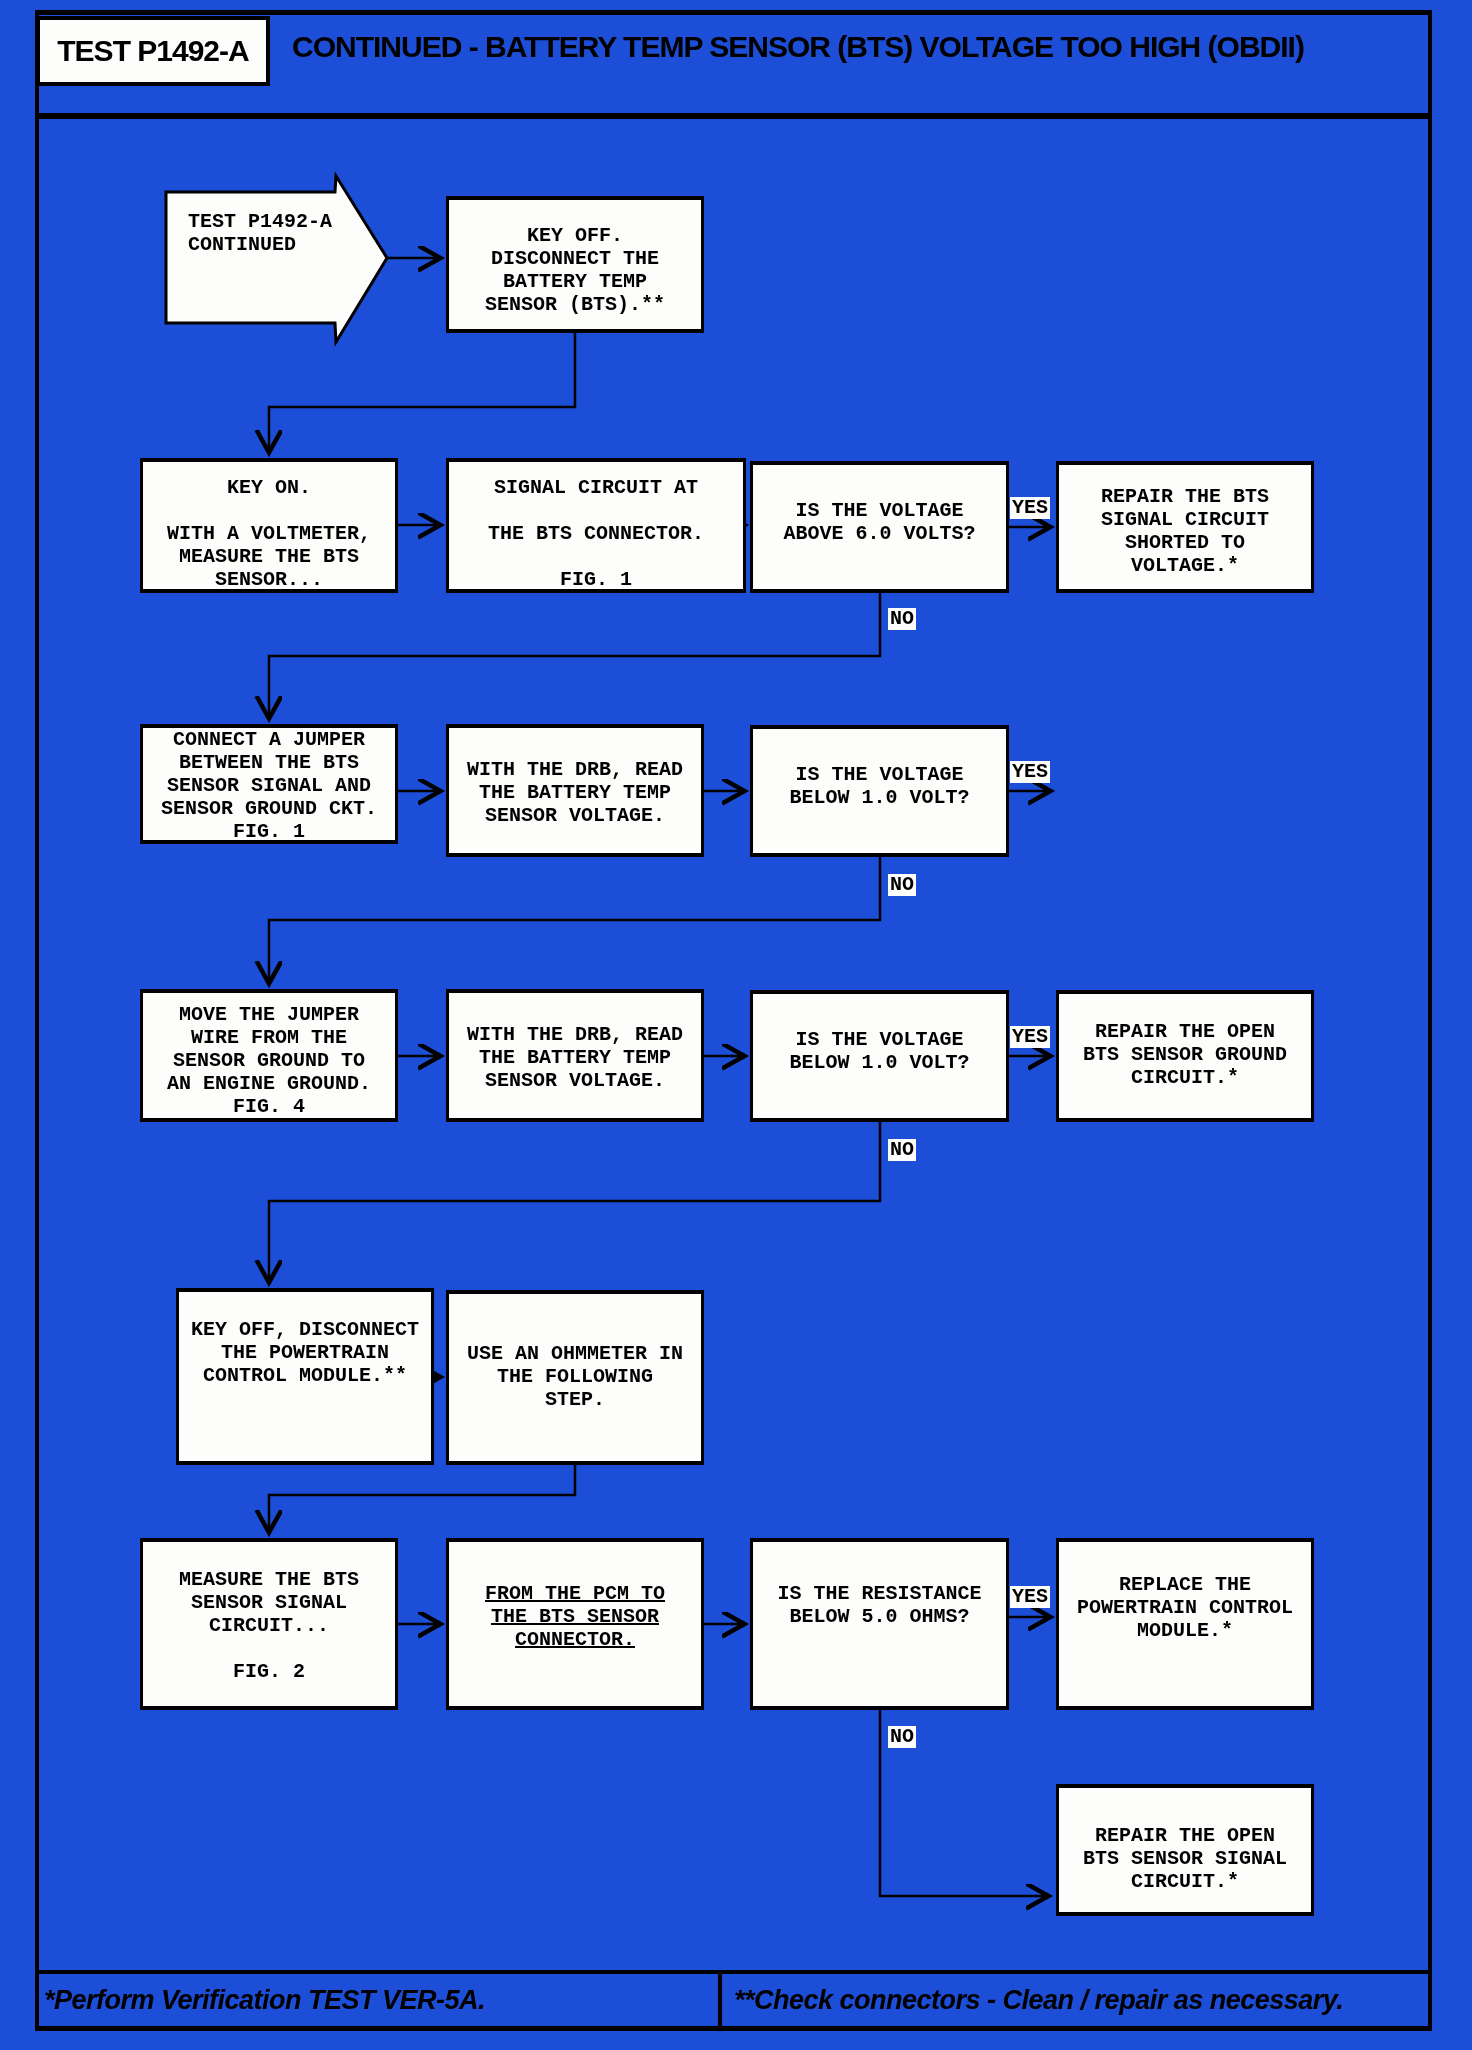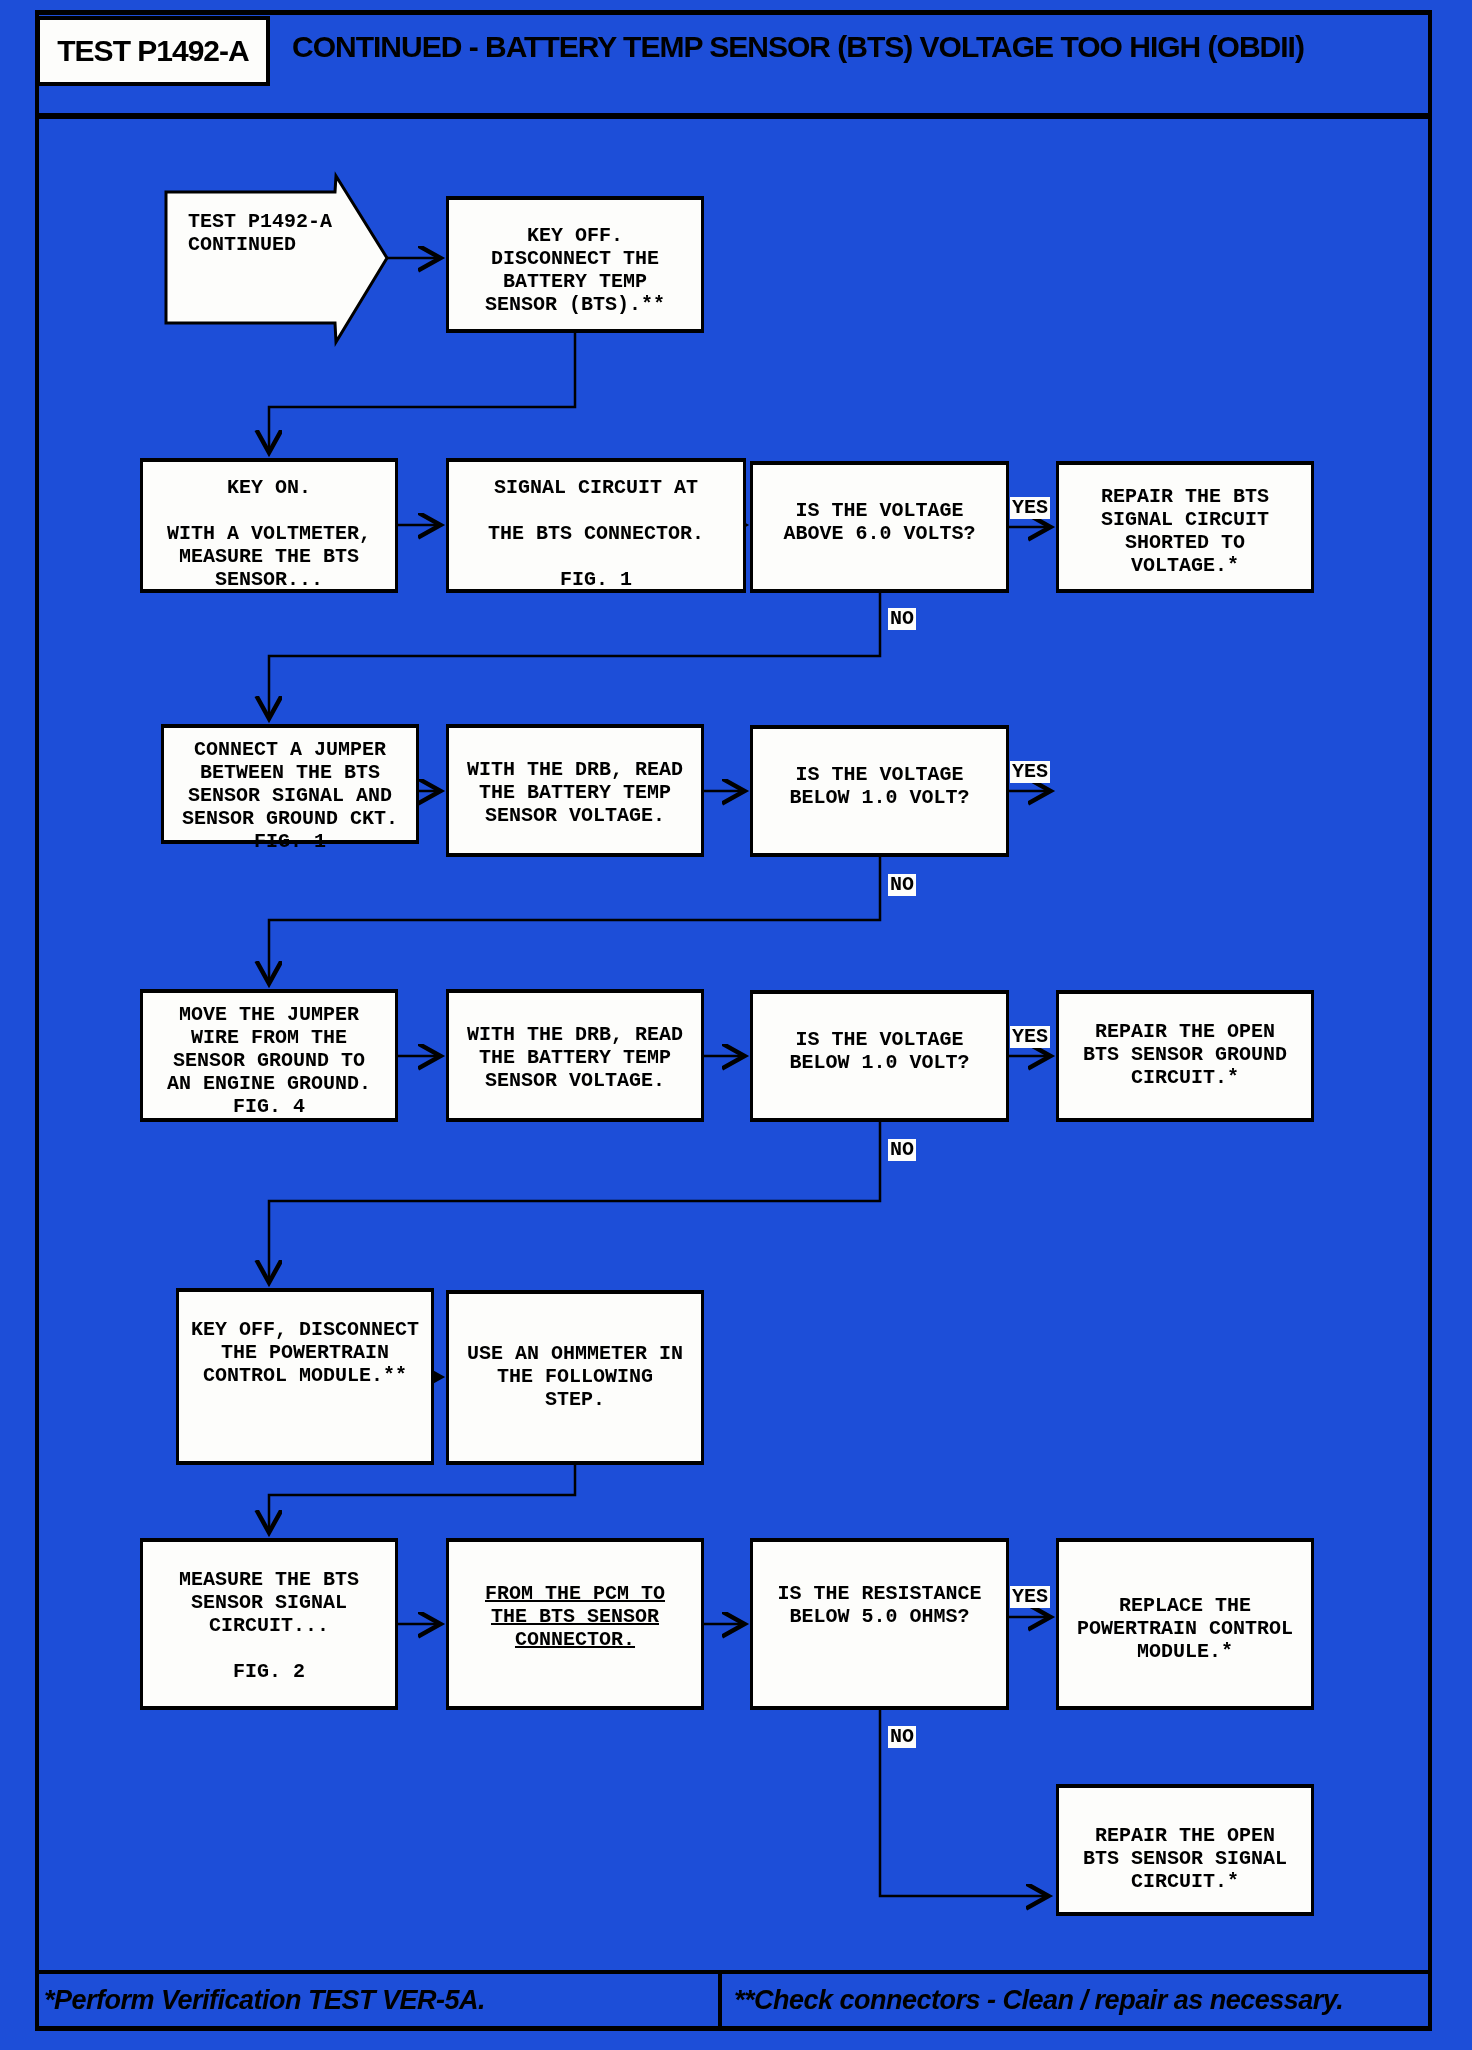--- a/index.html
+++ b/index.html
@@ -105,21 +105,21 @@
 THE BTS CONNECTOR.
 
 FIG. 1</div>
   <div class="box" style="left:750px;top:461px;width:259px;height:132px;padding-top:34px;">IS THE VOLTAGE
 ABOVE 6.0 VOLTS?</div>
   <div class="box" style="left:1056px;top:461px;width:258px;height:132px;padding-top:20px;">REPAIR THE BTS
 SIGNAL CIRCUIT
 SHORTED TO
 VOLTAGE.*</div>
 
-  <div class="box" style="left:140px;top:724px;width:258px;height:120px;padding-top:10px;margin-left:21px;">CONNECT A JUMPER
+  <div class="box" style="left:140px;top:724px;width:258px;height:120px;padding-top:0;">CONNECT A JUMPER
 BETWEEN THE BTS
 SENSOR SIGNAL AND
 SENSOR GROUND CKT.
 FIG. 1</div>
   <div class="box" style="left:446px;top:724px;width:258px;height:133px;padding-top:30px;">WITH THE DRB, READ
 THE BATTERY TEMP
 SENSOR VOLTAGE.</div>
   <div class="box" style="left:750px;top:725px;width:259px;height:132px;padding-top:34px;">IS THE VOLTAGE
 BELOW 1.0 VOLT?</div>
 
@@ -147,21 +147,21 @@
   <div class="box" style="left:140px;top:1538px;width:258px;height:172px;padding-top:26px;">MEASURE THE BTS
 SENSOR SIGNAL
 CIRCUIT...
 
 FIG. 2</div>
   <div class="box" style="left:446px;top:1538px;width:258px;height:172px;padding-top:40px;text-decoration:underline;">FROM THE PCM TO
 THE BTS SENSOR
 CONNECTOR.</div>
   <div class="box" style="left:750px;top:1538px;width:259px;height:172px;padding-top:40px;">IS THE RESISTANCE
 BELOW 5.0 OHMS?</div>
-  <div class="box" style="left:1056px;top:1538px;width:258px;height:172px;padding-top:52px;">REPLACE THE
+  <div class="box" style="left:1056px;top:1538px;width:258px;height:172px;padding-top:31px;">REPLACE THE
 POWERTRAIN CONTROL
 MODULE.*</div>
 
   <div class="box" style="left:1056px;top:1784px;width:258px;height:132px;padding-top:36px;">REPAIR THE OPEN
 BTS SENSOR SIGNAL
 CIRCUIT.*</div>
 
   <div class="lbl" style="left:1010px;top:497px;">YES</div>
   <div class="lbl" style="left:1010px;top:761px;">YES</div>
   <div class="lbl" style="left:1010px;top:1026px;">YES</div>

